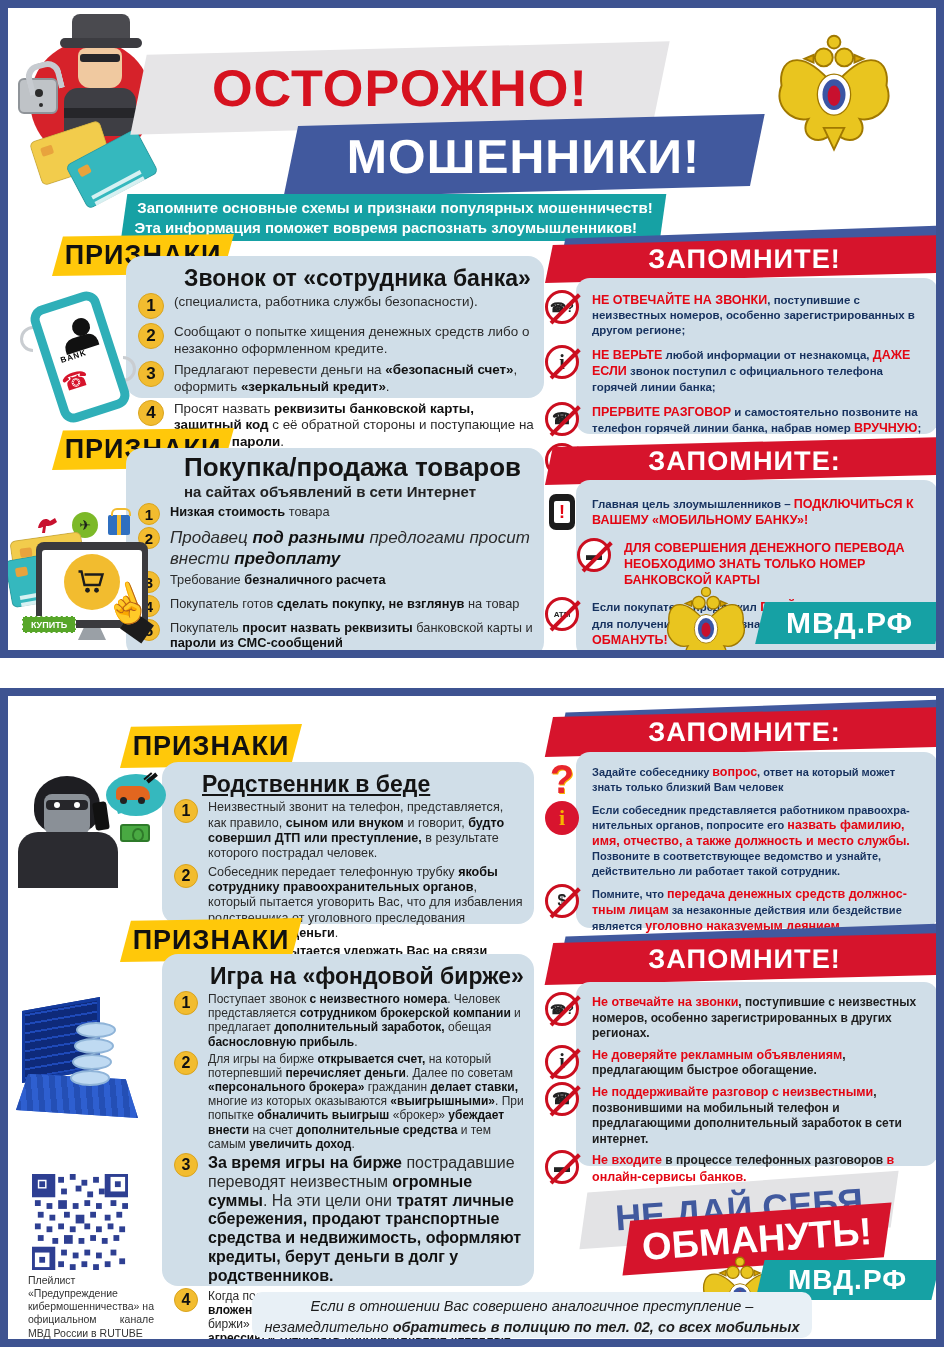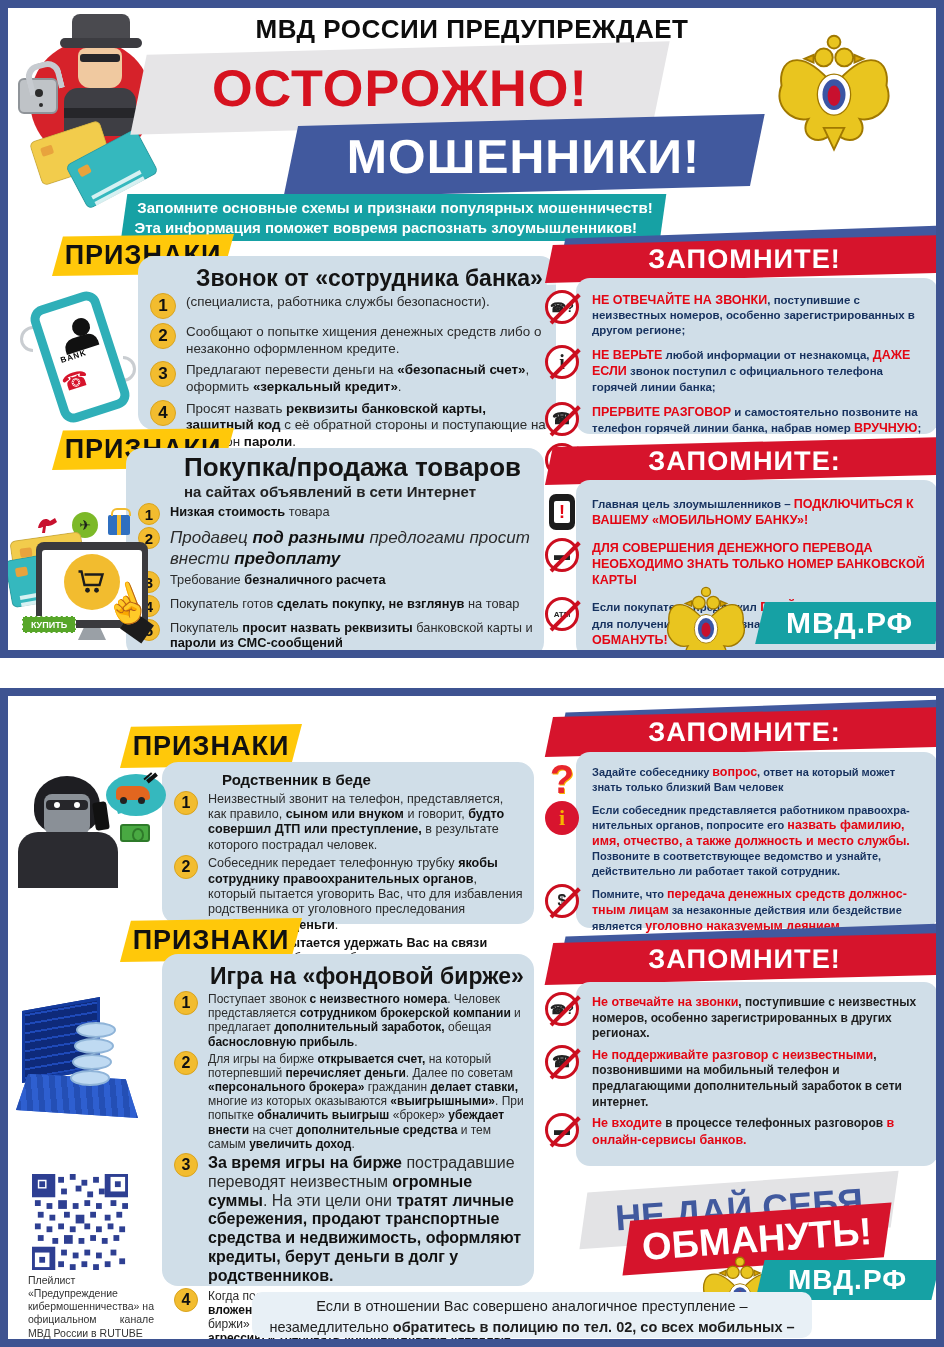--- a/index.html
+++ b/index.html
@@ -141,21 +141,20 @@
       </g>
       <ellipse cx="50" cy="52" rx="13" ry="16" fill="#fff" stroke="#A07800"></ellipse>
       <ellipse cx="50" cy="52" rx="9" ry="12" fill="#3A55A4"></ellipse>
       <ellipse cx="50" cy="53" rx="5" ry="8" fill="#C8102E"></ellipse>
     </symbol>
   </defs>
 </svg>
 
 <div class="page" id="page1">
 
-  <div class="abs header-title" style="top:6px; left:0;">МВД РОССИИ ПРЕДУПРЕЖДАЕТ</div>
 
   <div class="abs thief" style="left:4px; top:4px;">
     <div class="circle"></div>
     <div class="lock"></div>
     <div class="hat"></div>
     <div class="brim"></div>
     <div class="face"></div>
     <div class="shades"></div>
     <div class="body"></div>
     <div class="stripe"></div>
@@ -177,21 +176,21 @@
   </div>
   <div class="abs blue-banner skew" style="left:284px; top:112px; width:464px; height:72px;">
     <span class="unskew big-white-text">МОШЕННИКИ!</span>
   </div>
   <div class="abs teal-box" style="left:116px; top:186px;">
     <span class="unskew">Запомните основные схемы и признаки популярных мошенничеств!</span>
     <span class="unskew">Эта информация поможет вовремя распознать злоумышленников!</span>
   </div>
 
   <div class="abs priznaki" style="left:44px; top:226px; width:182px; height:42px;">ПРИЗНАКИ</div>
-  <div class="abs panel" style="left:118px; top:248px; width:418px; height:174px;margin-left:12px;">
+  <div class="abs panel" style="left:118px; top:248px; width:418px; height:142px;">
     <div class="panel-title" style="font-size:23px;">Звонок от «сотрудника банка»</div>
     <div class="num-list">
 
     <div class="num-row">
           <span class="num">1</span>
           <span class="num-text"><span>(специалиста, работника службы безопасности).</span></span>
         </div>
         <div class="num-row">
           <span class="num">2</span>
           <span class="num-text"><span>Сообщают о попытке хищения денежных средств либо о незаконно оформленном кредите.</span></span>
@@ -307,21 +306,21 @@
   <div class="remember-banner" style="left:542px; top:434px; width:390px; height:38px;">
     <span>ЗАПОМНИТЕ:</span>
   </div>
   <div class="abs warn-panel" style="left:568px; top:472px; width:362px; height:178px; padding-top:16px;">
     <div>
 
     <div class="warn-row" style="margin-bottom:11px;">
           <span class="wicon phone-alert-icon"></span>
           <span class="warn-text"><span>Главная цель злоумышленников – </span><span class="r">ПОДКЛЮЧИТЬСЯ К ВАШЕМУ «МОБИЛЬНОМУ БАНКУ»!</span></span>
         </div>
-        <div class="warn-row" style="margin-bottom:11px;">
+        <div class="warn-row" style="margin-bottom:11px;margin-left:32px;">
           <span class="wicon no-card-icon"></span>
           <span class="warn-text"><span class="r">ДЛЯ СОВЕРШЕНИЯ ДЕНЕЖНОГО ПЕРЕВОДА НЕОБХО­ДИМО ЗНАТЬ ТОЛЬКО НОМЕР БАНКОВСКОЙ КАРТЫ</span></span>
         </div>
         <div class="warn-row" style="margin-bottom:11px;">
           <span class="wicon no-atm-icon"></span>
           <span class="warn-text"><span>Если покупатель предложил </span><span class="r">ПРОЙТИ К БАНКОМАТУ</span><span> для получения перевода, знайте: </span><span class="r">ВАС ПЫТАЮТСЯ ОБМАНУТЬ!</span></span>
         </div>
       </div>
   </div>
   <svg class="abs" style="left:650px; top:574px;" width="96" height="90">
@@ -329,21 +328,21 @@
     </svg>
   <div class="abs mvd-banner" style="left:752px; top:594px; width:180px; height:42px;">
     <span>МВД.РФ</span>
   </div>
 </div>
 
 <div class="page" id="page2">
 
   <div class="abs priznaki" style="left:112px; top:28px; width:182px; height:44px;">ПРИЗНАКИ</div>
   <div class="abs panel" style="left:154px; top:66px; width:372px; height:162px;">
-    <div class="panel-title" style="font-size:15px; margin-left:48px;">Родственник в беде</div>
+    <div class="panel-title" style="font-size:23px; margin-left:28px;text-decoration:underline;">Родственник в беде</div>
     <div class="num-list">
 
     <div class="num-row" style="margin-bottom:1px;">
           <span class="num" style="flex-basis:24px; width:24px; height:24px; font-size:16px;">1</span>
           <span class="num-text" style="font-size:12.6px; line-height:1.22;"><span>Неизвестный звонит на телефон, представляется, как правило, </span><span class="b">сыном или внуком</span><span> и говорит, </span><span class="b">будто совершил ДТП или преступление,</span><span> в результате которого пострадал человек.</span></span>
         </div>
         <div class="num-row" style="margin-bottom:1px;">
           <span class="num" style="flex-basis:24px; width:24px; height:24px; font-size:16px;">2</span>
           <span class="num-text" style="font-size:12.6px; line-height:1.22;"><span>Собеседник передает телефонную трубку </span><span class="b">якобы сотруднику правоохранительных органов</span><span>, который пытается уговорить Вас, что для избавления родственника от уголовного преследования </span><span class="b">необходимы деньги</span><span>.</span></span>
         </div>
@@ -422,20 +421,24 @@
   <div class="remember-backing" style="left:556px; top:234px; width:378px; height:30px;"></div>
   <div class="remember-banner" style="left:542px; top:242px; width:390px; height:42px;">
     <span>ЗАПОМНИТЕ!</span>
   </div>
   <div class="abs warn-panel" style="left:568px; top:286px; width:362px; height:184px; padding-top:12px;">
     <div>
 
     <div class="warn-row" style="margin-bottom:5px;">
           <span class="wicon no-phone-question-icon"></span>
           <span class="warn-text" style="font-size:12px; color:#1d1d1d;"><span class="r">Не отвечайте на звонки</span><span>, поступившие с неизвестных номеров, особенно зарегистрированных в других регионах.</span></span>
+        </div>
+        <div class="warn-row" style="margin-bottom:5px;">
+          <span class="wicon no-info-icon"></span>
+          <span class="warn-text" style="font-size:12px; color:#1d1d1d;"><span class="r">Не доверяйте рекламным объявлениям</span><span>, предлагающим быстрое обогащение.</span></span>
         </div>
         <div class="warn-row" style="margin-bottom:5px;">
           <span class="wicon no-phone-tap-icon"></span>
           <span class="warn-text" style="font-size:12px; color:#1d1d1d;"><span class="r">Не поддерживайте разговор с неизвестными</span><span>, позвонившими на мобильный телефон и предлагающими дополнительный заработок в сети интернет.</span></span>
         </div>
         <div class="warn-row" style="margin-bottom:5px;">
           <span class="wicon no-card-icon"></span>
           <span class="warn-text" style="font-size:12px; color:#1d1d1d;"><span class="r">Не входите</span><span> в процессе телефонных разговоров </span><span class="r">в онлайн-сервисы банков.</span></span>
         </div>
       </div>
@@ -510,17 +513,17 @@
   <div class="abs" style="left:618px; top:516px; width:262px; height:54px; background:var(--red); transform:rotate(-4deg) skewX(-12deg); display:flex; align-items:center; justify-content:center;">
     <span style="transform:skewX(12deg); color:#fff; font-weight:900; font-size:38px; white-space:nowrap;">ОБМАНУТЬ!</span>
   </div>
   <svg class="abs" style="left:682px; top:556px;" width="100" height="88">
       <use href="#eagle"></use>
     </svg>
   <div class="abs mvd-banner" style="left:752px; top:564px; width:176px; height:40px;">
     <span style="font-size:28px;">МВД.РФ</span>
   </div>
 
-  <div class="abs footer-box" style="left:244px; top:596px; width:560px; height:46px;">
+  <div class="abs footer-box" style="left:244px; top:596px; width:560px; height:46px;font-style:italic;">
     <div>Если в отношении Вас совершено аналогичное преступление –</div>
     <div><span>незамедлительно </span><span class="b">обратитесь в полицию по тел. 02, со всех мобильных – 102.</span></div>
   </div>
 </div>
 
 </body></html>

